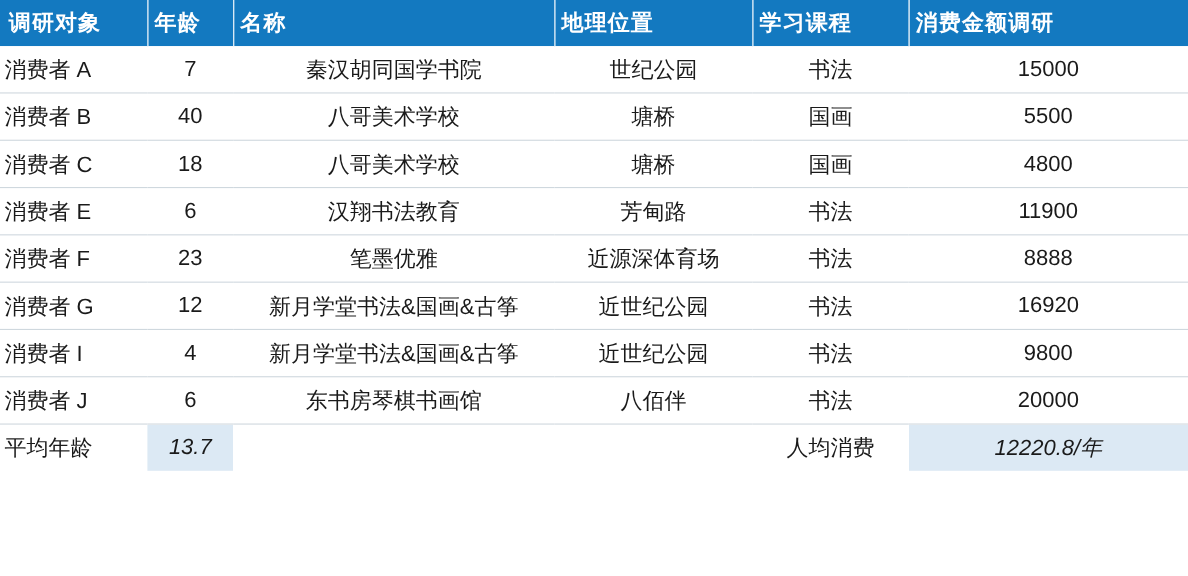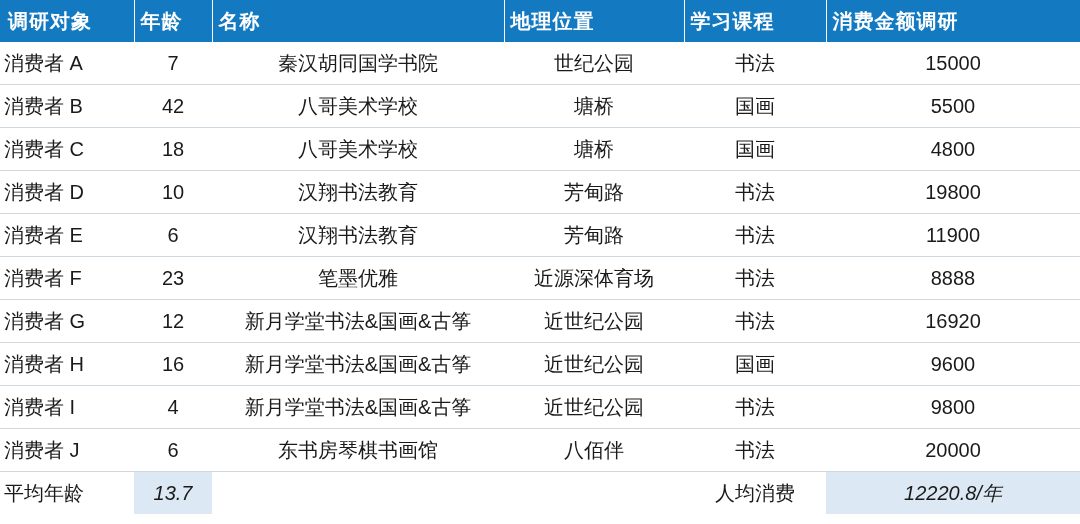--- a/index.html
+++ b/index.html
@@ -95,41 +95,33 @@
     <tr>
       <td class="left">消费者 A</td>
       <td>7</td>
       <td>秦汉胡同国学书院</td>
       <td>世纪公园</td>
       <td>书法</td>
       <td>15000</td>
     </tr>
     <tr>
       <td class="left">消费者 B</td>
-      <td>42</td>
+      <td>40</td>
       <td>八哥美术学校</td>
       <td>塘桥</td>
       <td>国画</td>
       <td>5500</td>
     </tr>
     <tr>
       <td class="left">消费者 C</td>
       <td>18</td>
       <td>八哥美术学校</td>
       <td>塘桥</td>
       <td>国画</td>
       <td>4800</td>
-    </tr>
-    <tr>
-      <td class="left">消费者 D</td>
-      <td>10</td>
-      <td>汉翔书法教育</td>
-      <td>芳甸路</td>
-      <td>书法</td>
-      <td>19800</td>
     </tr>
     <tr>
       <td class="left">消费者 E</td>
       <td>6</td>
       <td>汉翔书法教育</td>
       <td>芳甸路</td>
       <td>书法</td>
       <td>11900</td>
     </tr>
     <tr>
@@ -140,28 +132,20 @@
       <td>书法</td>
       <td>8888</td>
     </tr>
     <tr>
       <td class="left">消费者 G</td>
       <td>12</td>
       <td>新月学堂书法&amp;国画&amp;古筝</td>
       <td>近世纪公园</td>
       <td>书法</td>
       <td>16920</td>
-    </tr>
-    <tr>
-      <td class="left">消费者 H</td>
-      <td>16</td>
-      <td>新月学堂书法&amp;国画&amp;古筝</td>
-      <td>近世纪公园</td>
-      <td>国画</td>
-      <td>9600</td>
     </tr>
     <tr>
       <td class="left">消费者 I</td>
       <td>4</td>
       <td>新月学堂书法&amp;国画&amp;古筝</td>
       <td>近世纪公园</td>
       <td>书法</td>
       <td>9800</td>
     </tr>
     <tr>

